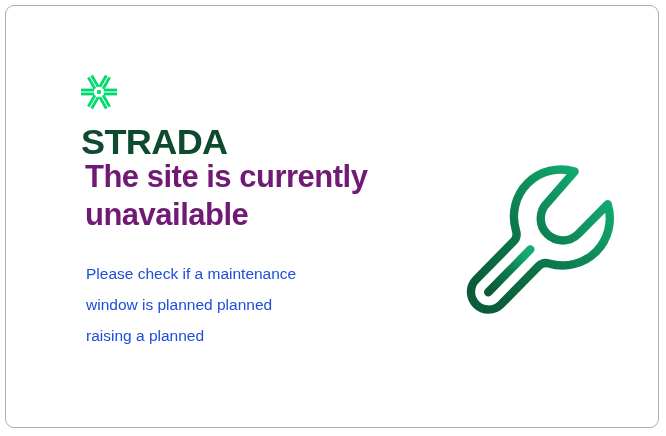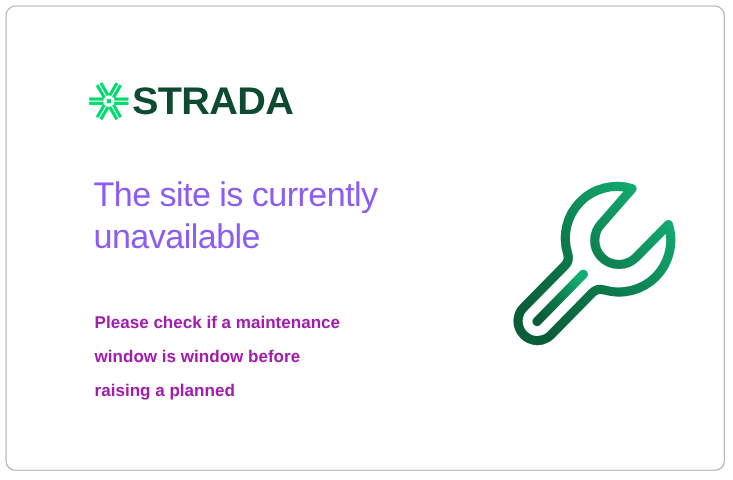--- a/index.html
+++ b/index.html
@@ -35,22 +35,22 @@
     border-radius: 9px;
     overflow: hidden;
   }
 
   
   .brand {
     position: absolute;
     left: 75px;
     top: 68px;
     display: flex;
-    align-items: center;
-    gap: 3px;
+    gap: 14px;
+    flex-direction: column;
   }
   .brand-mark {
     width: 36px;
     height: 36px;
     display: block;
     flex: 0 0 auto;
   }
   .brand-word {
     font-size: 35px;
     font-weight: 700;
@@ -63,37 +63,37 @@
   }
 
   
   .headline {
     position: absolute;
     left: 79px;
     top: 152px;
     width: 340px;
     margin: 0;
     font-size: 31px;
-    font-weight: 400;
+    font-weight: 700;
     line-height: 1.24;
     letter-spacing: -0.5px;
-    color: #8b5cf6;
+    color: #701a75;
   }
 
   
   .body-copy {
     position: absolute;
     left: 80px;
-    top: 272px;
+    top: 252px;
     width: 310px;
     margin: 0;
     font-size: 15.5px;
-    font-weight: 700;
+    font-weight: 400;
     line-height: 2.0;
-    color: #a21caf;
+    color: #1d4ed8;
   }
   .body-copy .line {
     display: block;
     white-space: nowrap;
   }
 
   
   .illustration {
     position: absolute;
     left: 448px;
@@ -142,21 +142,21 @@
           </g>
         </svg>
       </span>
       <span class="brand-word">STRADA</span>
     </div>
 
     <h1 class="headline">The site is currently unavailable</h1>
 
     <p class="body-copy">
       <span class="line">Please check if a maintenance</span>
-      <span class="line">window is window before</span>
+      <span class="line">window is planned planned</span>
       <span class="line">raising a planned</span>
     </p>
 
     <div class="illustration">
       <svg viewBox="0 0 170 170" aria-hidden="true">
         <defs>
           <linearGradient id="wrenchGrad" x1="0.12" y1="0.92" x2="0.93" y2="0.10">
             <stop offset="0" stop-color="#0b5c38"></stop>
             <stop offset="0.45" stop-color="#0c7a4b"></stop>
             <stop offset="1" stop-color="#13ad74"></stop>

